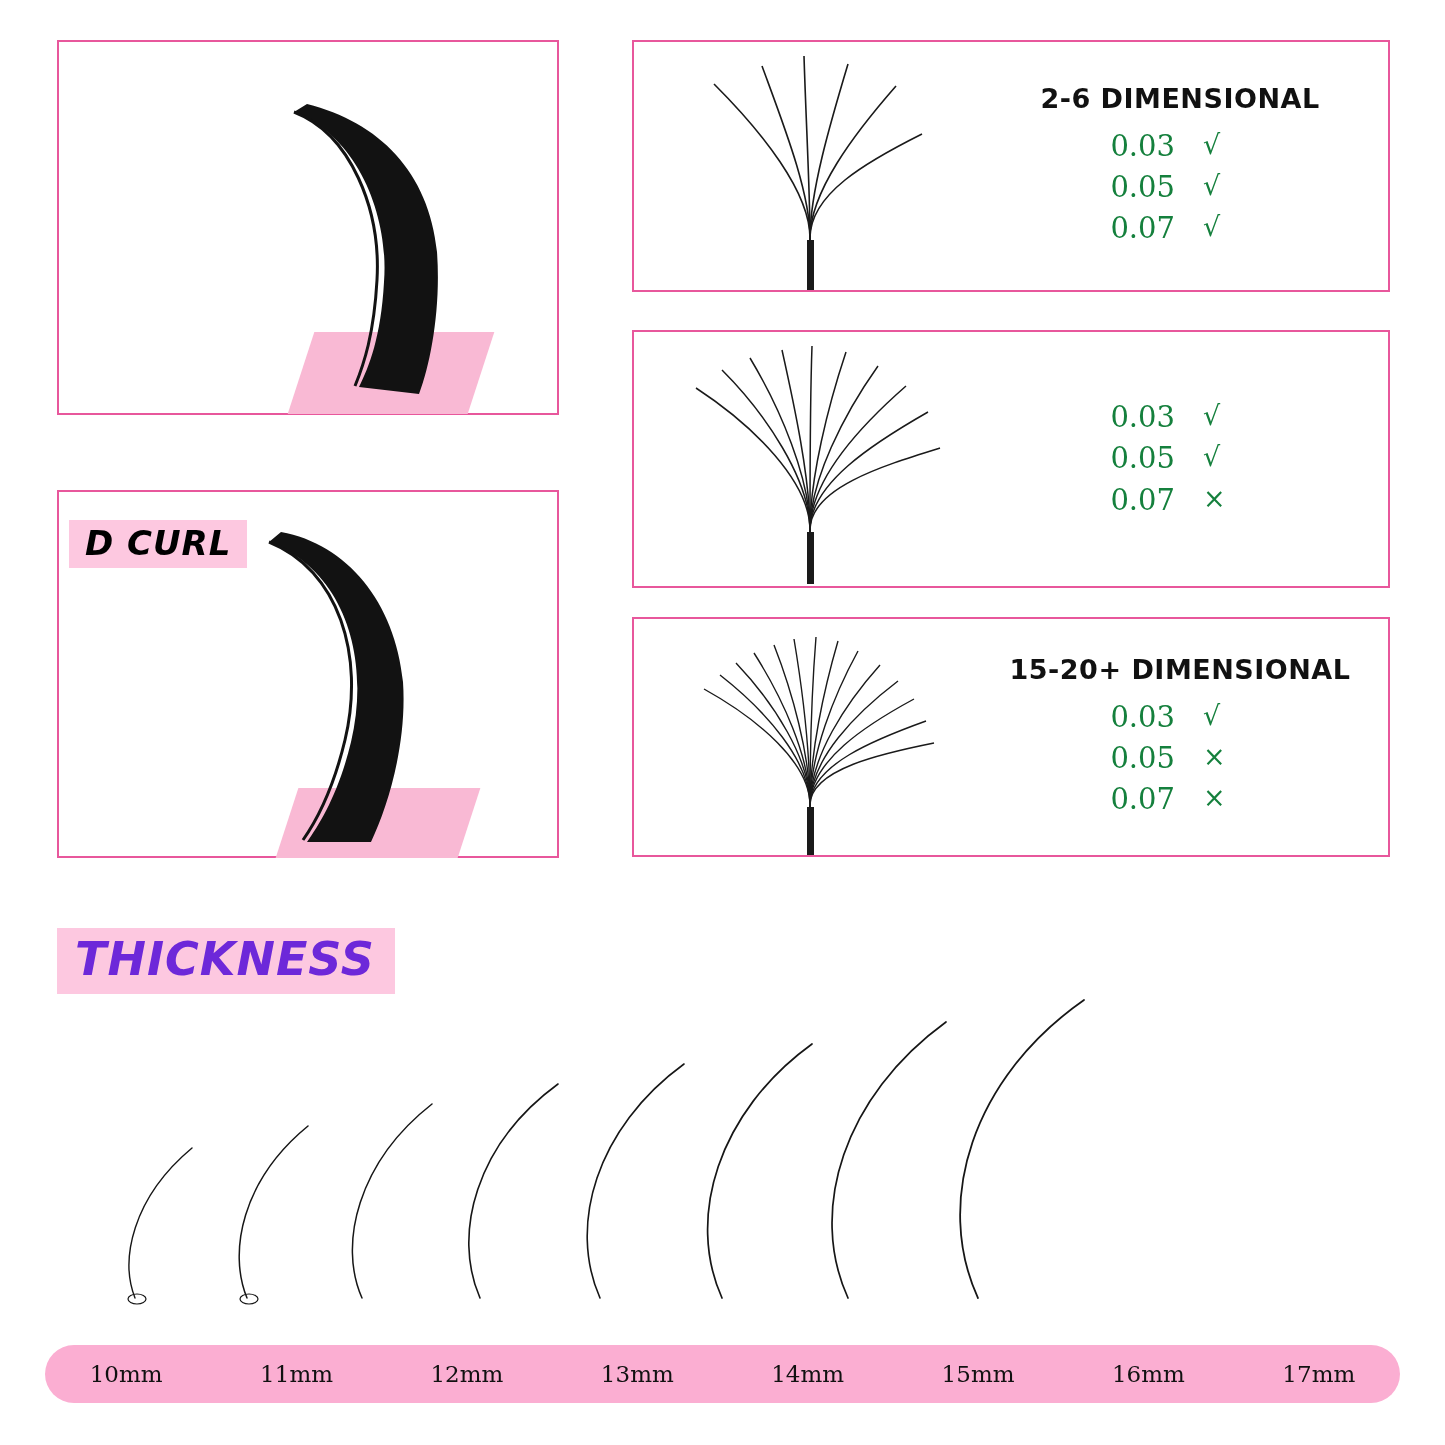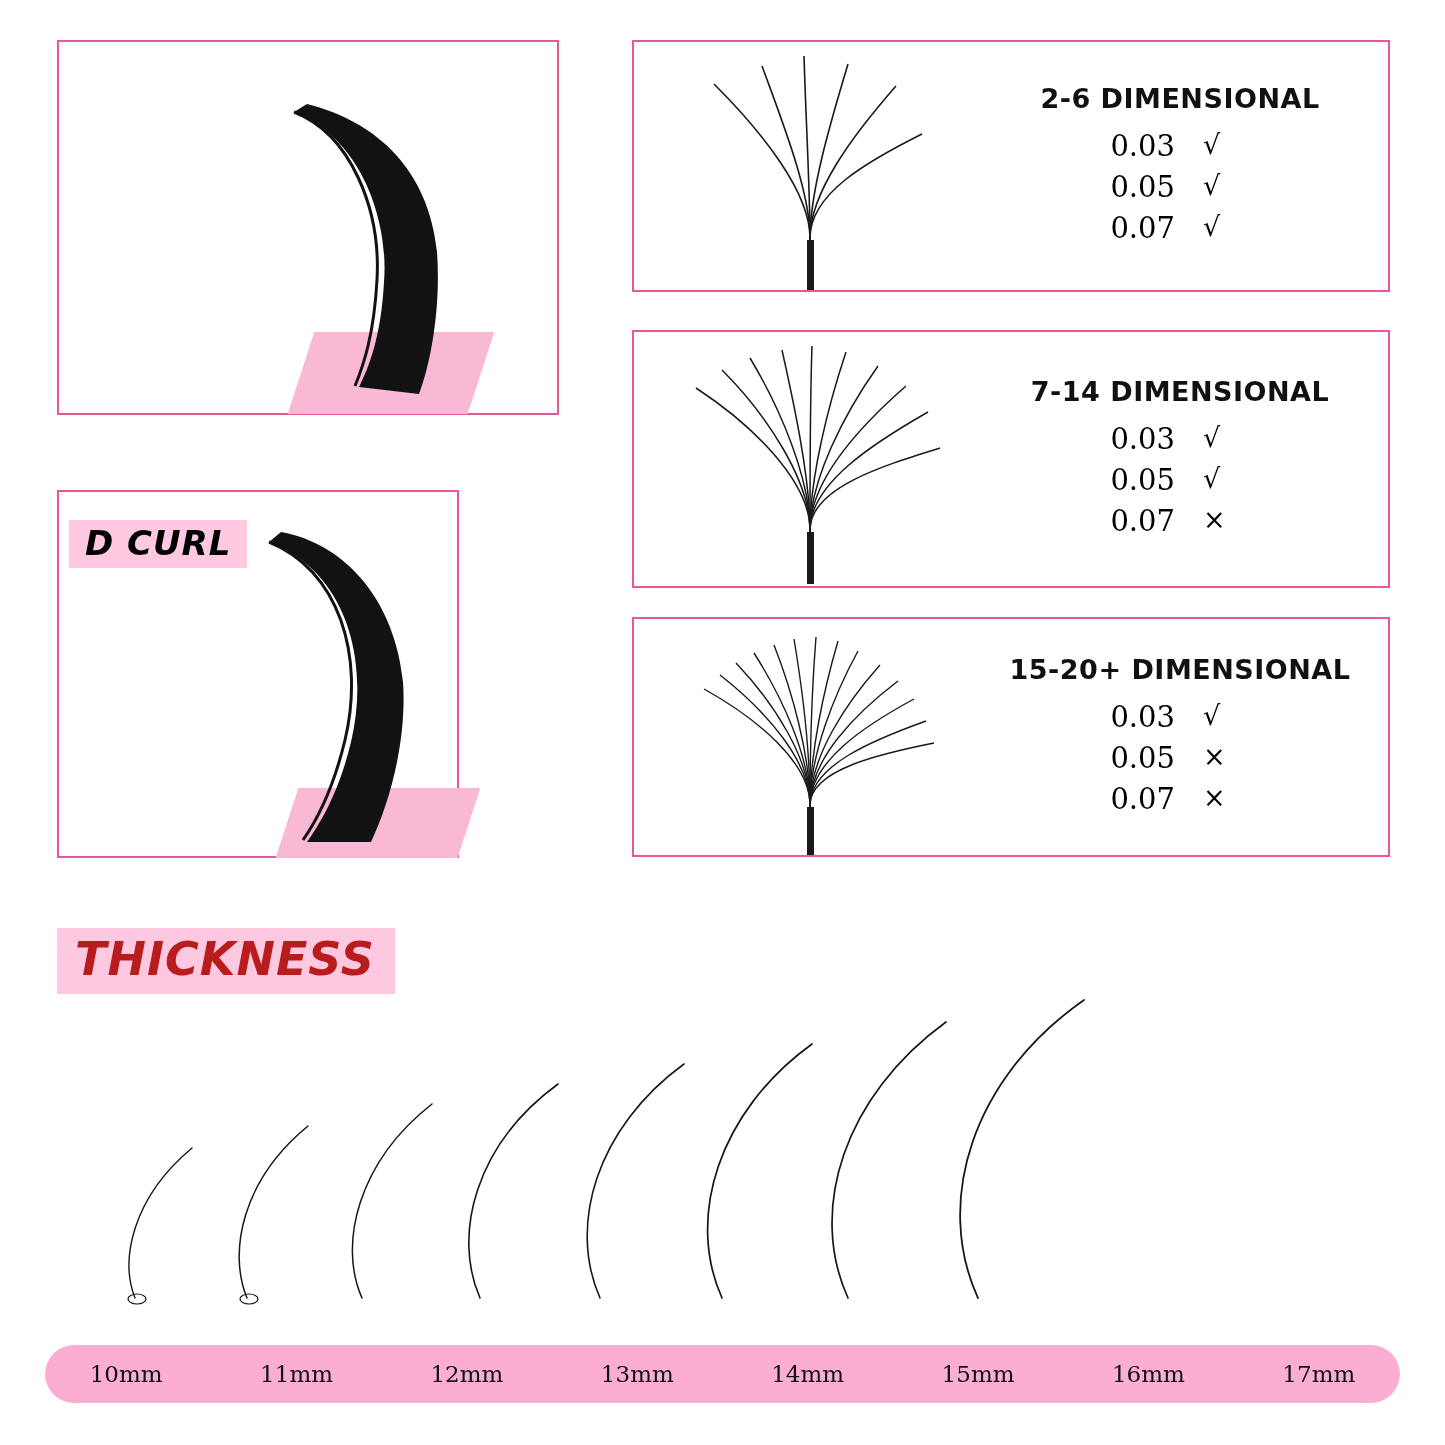--- a/index.html
+++ b/index.html
@@ -17,21 +17,21 @@
 
   .panel {
     position: absolute;
     border: 2px solid #e8579c;
     background: #ffffff;
     box-sizing: border-box;
   }
 
   
   #panel-c-curl { left: 57px;  top: 40px;  width: 502px; height: 375px; }
-  #panel-d-curl { left: 57px;  top: 490px; width: 402px; height: 368px; }
+  #panel-d-curl { left: 57px;  top: 490px; width: 502px; height: 368px; }
 
   .curl-label {
     position: absolute;
     left: 10px;
     top: 28px;
     background: #fdc8e0;
     padding: 6px 16px 8px 16px;
     font-family: "DejaVu Sans", sans-serif;
     font-weight: bold;
     font-style: italic;
@@ -74,21 +74,21 @@
     font-family: "DejaVu Sans", sans-serif;
     font-weight: bold;
     font-size: 27px;
     letter-spacing: 0.5px;
     color: #111;
     margin-bottom: 12px;
   }
   .spec-row {
     font-family: "DejaVu Serif", serif;
     font-size: 29px;
-    color: #000000;
+    color: #15803d;
     line-height: 1.42;
     display: flex;
     justify-content: center;
   }
   .spec-val {
     width: 96px;
     text-align: right;
   }
   .spec-mark {
     width: 78px;
@@ -102,21 +102,21 @@
     position: absolute;
     left: 57px;
     top: 928px;
     background: #fdc8e0;
     padding: 8px 20px 12px 18px;
     font-family: "DejaVu Sans", sans-serif;
     font-weight: bold;
     font-style: italic;
     font-size: 46px;
     letter-spacing: 1px;
-    color: #b91c1c;
+    color: #6d28d9;
     line-height: 1;
   }
 
   #thickness-lashes {
     position: absolute;
     left: 40px;
     top: 980px;
     width: 1365px;
     height: 340px;
   }
@@ -207,21 +207,20 @@
           <path d="M176 236 L176 198 C176 146, 194 74, 212 20"></path>
           <path d="M176 236 L176 198 C176 148, 210 82, 244 34"></path>
           <path d="M176 236 L176 198 C176 150, 224 96, 272 54"></path>
           <path d="M176 236 L176 198 C176 152, 238 112, 294 80"></path>
           <path d="M176 236 L176 198 C176 156, 248 134, 306 116"></path>
         </g>
         <path d="M173 252 L173 200 L180 200 L180 252 Z" fill="#1a1a1a"></path>
       </svg>
     </div>
     <div class="dim-text">
-      <div class="dim-title">7-14 DIMENSIONAL</div>
       <div class="spec-row">
         <span class="spec-val">0.03</span>
         <span class="spec-mark">√</span>
       </div>
       <div class="spec-row">
         <span class="spec-val">0.05</span>
         <span class="spec-mark">√</span>
       </div>
       <div class="spec-row">
         <span class="spec-val">0.07</span>

